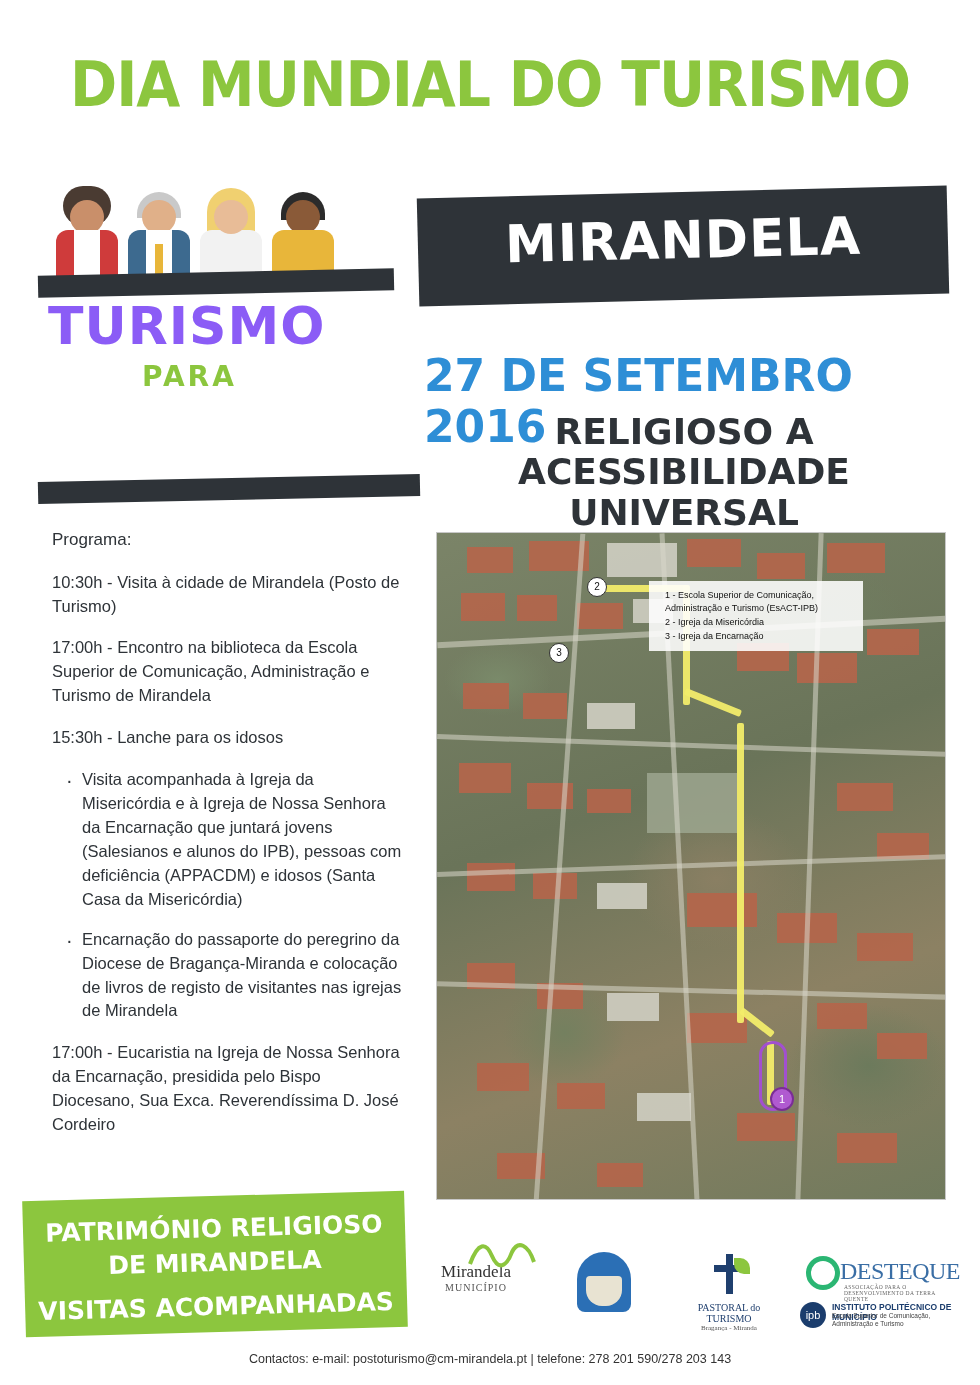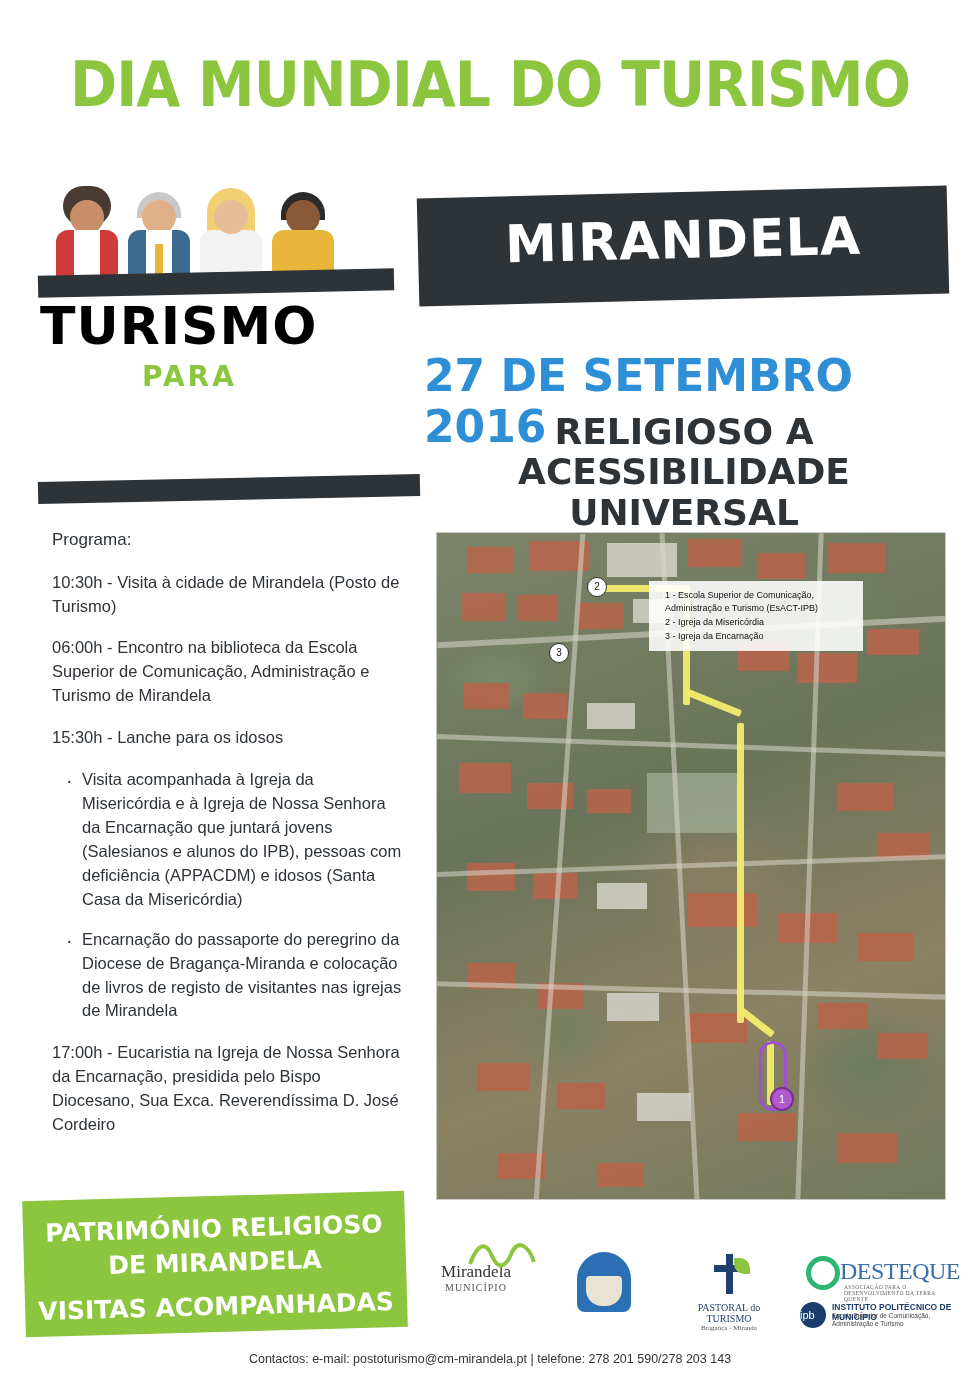--- a/index.html
+++ b/index.html
@@ -56,23 +56,23 @@
   .bar-dark-1 {
     position:absolute; top:272px; left:38px; width:356px; height:22px;
     background:#2e3338; transform: rotate(-1.2deg);
   }
   .bar-dark-2 {
     position:absolute; top:478px; left:38px; width:382px; height:22px;
     background:#2e3338; transform: rotate(-1.2deg);
   }
 
   .turismo {
-    position:absolute; top:296px; left:40px;
-    font-family:"DejaVu Sans", sans-serif;
-    font-weight:700; font-size:52px; color:#000000; letter-spacing:1px;
+    position:absolute; top:296px; left:48px;
+    font-family:"DejaVu Sans", sans-serif;
+    font-weight:700; font-size:52px; color:#8b5cf6; letter-spacing:1px;
   }
   .para {
     position:absolute; top:360px; left:142px;
     font-family:"DejaVu Sans", sans-serif;
     font-weight:700; font-size:28px; color:#8cc63e; letter-spacing:3px;
   }
   .todos {
     position:absolute; top:396px; left:50px;
     font-family:"DejaVu Sans", sans-serif;
     font-weight:700; font-size:66px; color:#8cc63e; letter-spacing:1px;
@@ -199,21 +199,21 @@
 
   .logo-desteque { left:390px; top:0; width:150px; }
   .ring { position:absolute; left:0; top:4px; width:34px; height:34px; border-radius:50%;
     border:5px solid #2bb673; }
   .desteque-word { position:absolute; left:34px; top:6px; font-size:24px; color:#3a6ea5;
     font-family:"Liberation Serif", serif; letter-spacing:-.5px;}
   .desteque-sub { position:absolute; left:38px; top:32px; font-size:5.5px; color:#666; letter-spacing:.4px;}
 
   .logo-ipb { left:384px; top:48px; width:170px; }
   .ipb-circ { position:absolute; left:0; top:2px; width:26px; height:26px; border-radius:50%; background:#1b3d6d; }
-  .ipb-circ span { color:#fff; font-size:11px; display:block; line-height:26px; font-family:"Liberation Sans", sans-serif;}
+  .ipb-circ span { color:#fff; font-size:11px; display:block; text-align:center; line-height:26px; font-family:"Liberation Sans", sans-serif;}
   .ipb-t1 { position:absolute; left:32px; top:2px; font-size:8.5px; color:#1b3d6d; font-weight:bold; font-family:"Liberation Sans", sans-serif;}
   .ipb-t2 { position:absolute; left:32px; top:12px; font-size:6.5px; color:#444; font-family:"Liberation Sans", sans-serif;}
   .ipb-t3 { position:absolute; left:32px; top:20px; font-size:6.5px; color:#444; font-family:"Liberation Sans", sans-serif;}
 
   
   .contacts {
     position:absolute; top:1352px; left:0; width:980px; text-align:center;
     font-family:"Liberation Sans", sans-serif; font-size:12.5px; color:#333;
   }
 </style>
@@ -260,21 +260,21 @@
 
   <div class="date-line">27 DE SETEMBRO 2016</div>
   <div class="sub-line">
     <div>RELIGIOSO A ACESSIBILIDADE</div>
     <div>UNIVERSAL</div>
   </div>
 
   <div class="programa">
     <div class="head-lbl">Programa:</div>
     <p>10:30h - Visita à cidade de Mirandela (Posto de Turismo)</p>
-    <p>06:00h - Encontro na biblioteca da Escola Superior de Comunicação, Administração e Turismo de Mirandela</p>
+    <p>17:00h - Encontro na biblioteca da Escola Superior de Comunicação, Administração e Turismo de Mirandela</p>
     <p>15:30h - Lanche para os idosos</p>
     <ul>
       <li>Visita acompanhada à Igreja da Misericórdia e à Igreja de Nossa Senhora da Encarnação que juntará jovens (Salesianos e alunos do IPB), pessoas com deficiência (APPACDM) e idosos (Santa Casa da Misericórdia)</li>
       <li>Encarnação do passaporte do peregrino da Diocese de Bragança-Miranda e colocação de livros de registo de visitantes nas igrejas de Mirandela</li>
     </ul>
     <p>17:00h - Eucaristia na Igreja de Nossa Senhora da Encarnação, presidida pelo Bispo Diocesano, Sua Exca. Reverendíssima D. José Cordeiro</p>
   </div>
 
   <div class="map-wrap">
     <div class="map-bg"></div>

